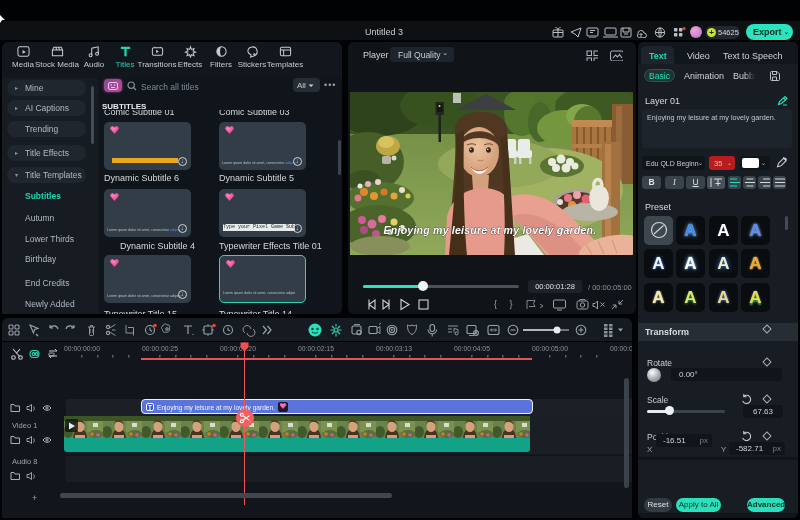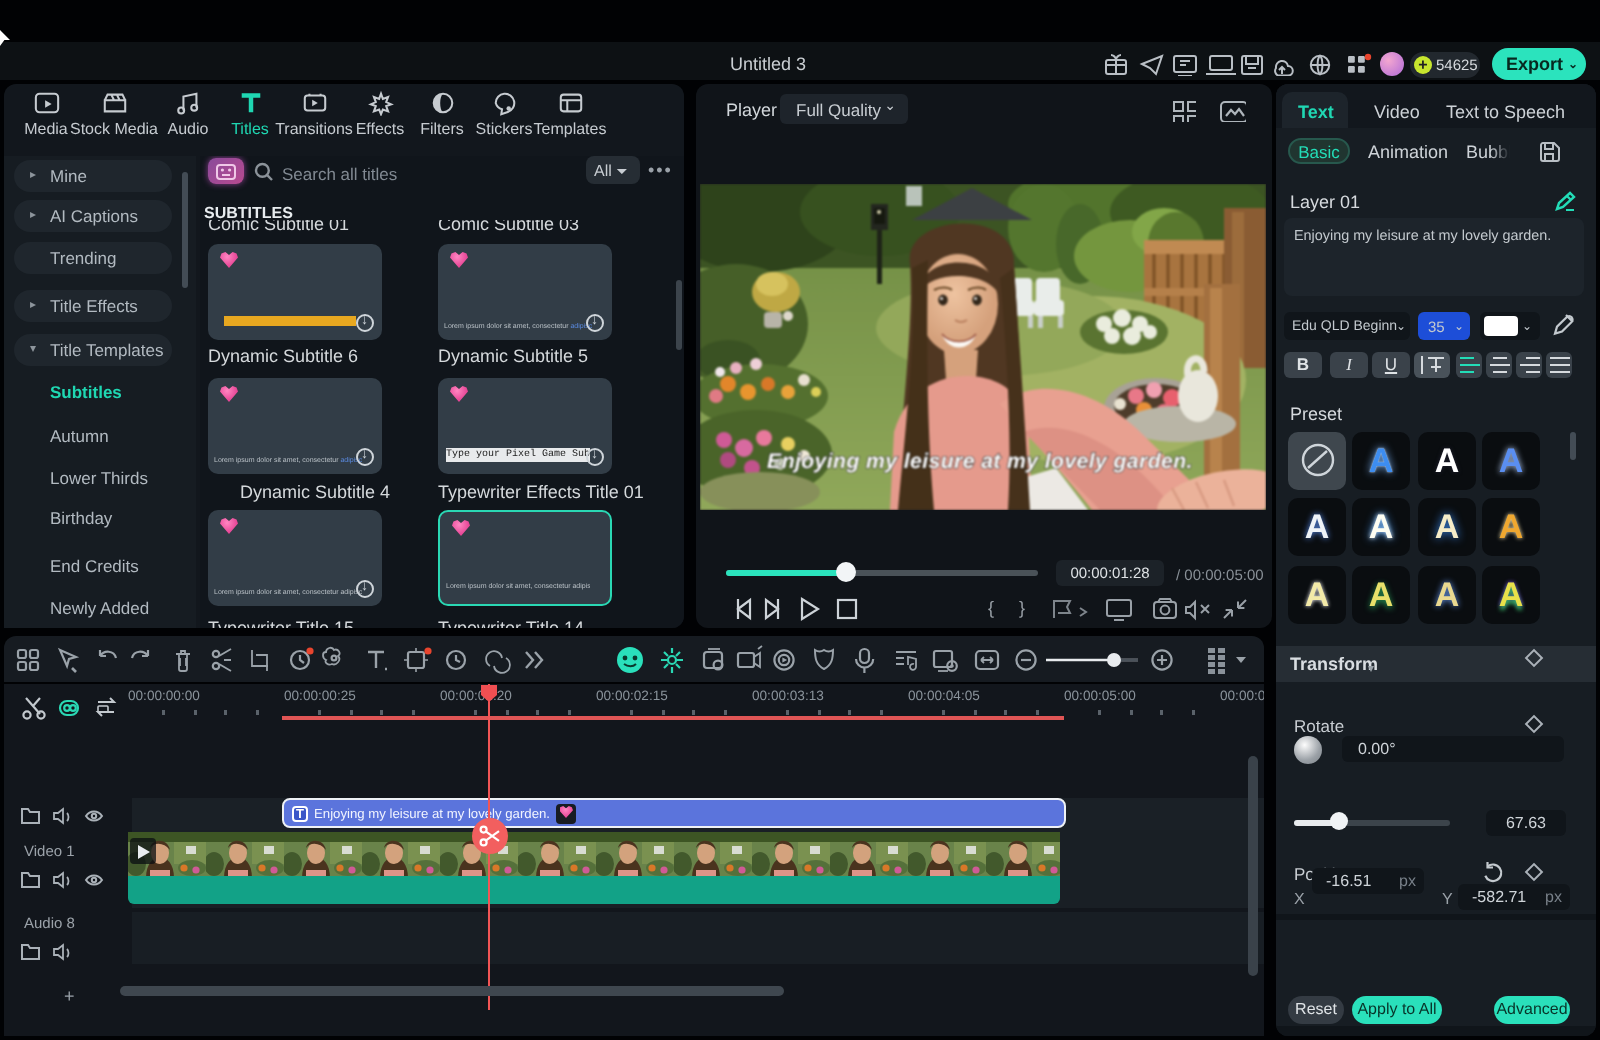--- a/index.html
+++ b/index.html
@@ -448,21 +448,21 @@
       </svg>
 
     <div class="abs" style="left:7px;top:54px;font-size:9px;color:#d6dade">Layer 01</div>
     <svg class="abs" style="left:139px;top:53px" width="11" height="11" fill="none" stroke="#23dcb7" stroke-width="1.2">
         <path d="M1.5 9.5l1-3l5.5-5l2 2l-5.5 5zM6.5 3l2 2"></path>
         <path d="M6 10h4" stroke-width="1"></path>
       </svg>
     <div class="abs" style="left:4px;top:67px;width:150px;height:39px;background:#1d242b;border-radius:4px;font-size:7.2px;color:#c3c9ce;padding:4px 5px;white-space:nowrap;overflow:hidden">Enjoying my leisure at my lovely garden.</div>
 
     <div class="abs" style="left:4px;top:114px;width:63px;height:14px;background:#10151a;border-radius:3px;font-size:7px;color:#c3c9ce;padding:3.5px 0 0 4px;white-space:nowrap">Edu QLD Beginn<span style="position:absolute;right:2px;top:2.5px;font-size:6px">⌄</span></div>
-    <div class="abs" style="left:71px;top:114px;width:26px;height:14px;background:#1d4ed8;border-radius:3px;font-size:7.5px;color:#c3c9ce;padding:3px 0 0 5px">35<span style="position:absolute;right:3px;top:2.5px;font-size:6px">⌄</span></div>
+    <div class="abs" style="left:71px;top:114px;width:26px;height:14px;background:#b91c1c;border-radius:3px;font-size:7.5px;color:#c3c9ce;padding:3px 0 0 5px">35<span style="position:absolute;right:3px;top:2.5px;font-size:6px">⌄</span></div>
     <div class="abs" style="left:102px;top:114px;width:30px;height:14px;background:#10151a;border-radius:3px"></div>
     <div class="abs" style="left:104px;top:116px;width:17px;height:10px;background:#fff;border-radius:2px"></div>
     <div class="abs" style="left:123px;top:116.5px;font-size:6px;color:#c3c9ce">⌄</div>
     <svg class="abs" style="left:138px;top:114px" width="12" height="12" fill="none" stroke="#c3c9ce" stroke-width="1.1">
         <path d="M7 1.5l3.5 3.5M9.8 2.7a1.6 1.6 0 0 1 0 2.3L5 9.8l-3.5 1l1-3.5L7.3 2.6a1.6 1.6 0 0 1 2.5 0z"></path>
       </svg>
 
     <div class="fbtn" style="left:4px"><b>B</b></div>
     <div class="fbtn" style="left:27px"><i style="font-family:'Liberation Serif',serif">I</i></div>
     <div class="fbtn" style="left:48px"><span style="text-decoration:underline">U</span></div>
@@ -508,20 +508,30 @@
         </svg>
       </div>
     <div class="abs row" style="top:314px">
         <span>Rotate</span>
         <svg class="dia" viewBox="0 0 10 10">
           <rect x="2.2" y="2.2" width="5.6" height="5.6" transform="rotate(45 5 5)"></rect>
         </svg>
       </div>
     <div class="abs" style="left:9px;top:326px;width:14px;height:14px;border-radius:50%;background:radial-gradient(circle at 38% 32%,#fdfdfd,#9aa0a6 60%,#7c8288)"></div>
     <div class="abs" style="left:33px;top:326px;width:111px;height:13px;background:#10151a;border-radius:3px;font-size:8px;color:#cfd4d9;padding:2px 0 0 8px">0.00°</div>
+    <div class="abs row" style="top:351px">
+        <span>Scale</span>
+        <svg class="undo" viewBox="0 0 12 12">
+          <path d="M3 2.5A4.5 4.5 0 1 1 1.8 7.5" fill="none"></path>
+          <path d="M3 0v3h3" fill="none"></path>
+        </svg>
+        <svg class="dia" viewBox="0 0 10 10">
+          <rect x="2.2" y="2.2" width="5.6" height="5.6" transform="rotate(45 5 5)"></rect>
+        </svg>
+      </div>
     <div class="abs" style="left:9px;top:368px;width:78px;height:2.5px;background:#3c444b;border-radius:2px"></div>
     <div class="abs" style="left:9px;top:368px;width:22px;height:2.5px;background:#e8ebee;border-radius:2px"></div>
     <div class="abs" style="left:27px;top:364px;width:9px;height:9px;background:#f0f3f5;border-radius:50%"></div>
     <div class="abs" style="left:105px;top:363px;width:40px;height:13px;background:#10151a;border-radius:3px;font-size:8px;color:#cfd4d9;text-align:center;line-height:13px">67.63</div>
     <div class="abs row" style="top:388px">
         <span>Position</span>
         <svg class="undo" viewBox="0 0 12 12">
           <path d="M3 2.5A4.5 4.5 0 1 1 1.8 7.5" fill="none"></path>
           <path d="M3 0v3h3" fill="none"></path>
         </svg>
@@ -531,21 +541,21 @@
       </div>
     <div class="abs" style="left:9px;top:403px;font-size:8px;color:#9aa1a8">X</div>
     <div class="abs" style="left:18px;top:392px;width:56px;height:13px;background:#10151a;border-radius:3px;font-size:8px;color:#cfd4d9;padding:2px 0 0 7px">-16.51<span style="position:absolute;right:4px;color:#788089">px</span></div>
     <div class="abs" style="left:83px;top:403px;font-size:8px;color:#9aa1a8">Y</div>
     <div class="abs" style="left:91px;top:400px;width:56px;height:13px;background:#10151a;border-radius:3px;font-size:8px;color:#cfd4d9;padding:2px 0 0 7px">-582.71<span style="position:absolute;right:4px;color:#788089">px</span></div>
 
     <div class="abs" style="left:0;top:415px;width:160px;height:3px;background:#10151a"></div>
 
     <div class="abs bbtn" style="left:6px;width:28px;background:#343b43;color:#dfe3e6">Reset</div>
     <div class="abs bbtn" style="left:38px;width:45px;background:#2ae0bb;color:#083328;font-weight:normal">Apply to All</div>
-    <div class="abs bbtn" style="left:109px;width:38px;background:#2ae0bb;color:#083328;font-weight:normal">Advanced</div>
+    <div class="abs bbtn" style="left:109px;width:38px;background:#2ae0bb;color:#083328;font-weight:bold">Advanced</div>
     <div class="abs" style="left:0;top:471px;width:160px;height:7px;background:#10151a"></div>
   </div>
   <div class="abs" id="toolbar">
     <svg width="630" height="24" fill="none" stroke="#9aa2a9" stroke-width="1.1">
       <g>
         <rect x="7" y="7" width="4" height="4" rx="1"></rect>
           <rect x="13" y="7" width="4" height="4" rx="1"></rect>
           <rect x="7" y="13" width="4" height="4" rx="1"></rect>
           <rect x="13" y="13" width="4" height="4" rx="1"></rect>
         <path d="M28 7l8 3.5l-3.5 1l-1 3.5z"></path>

